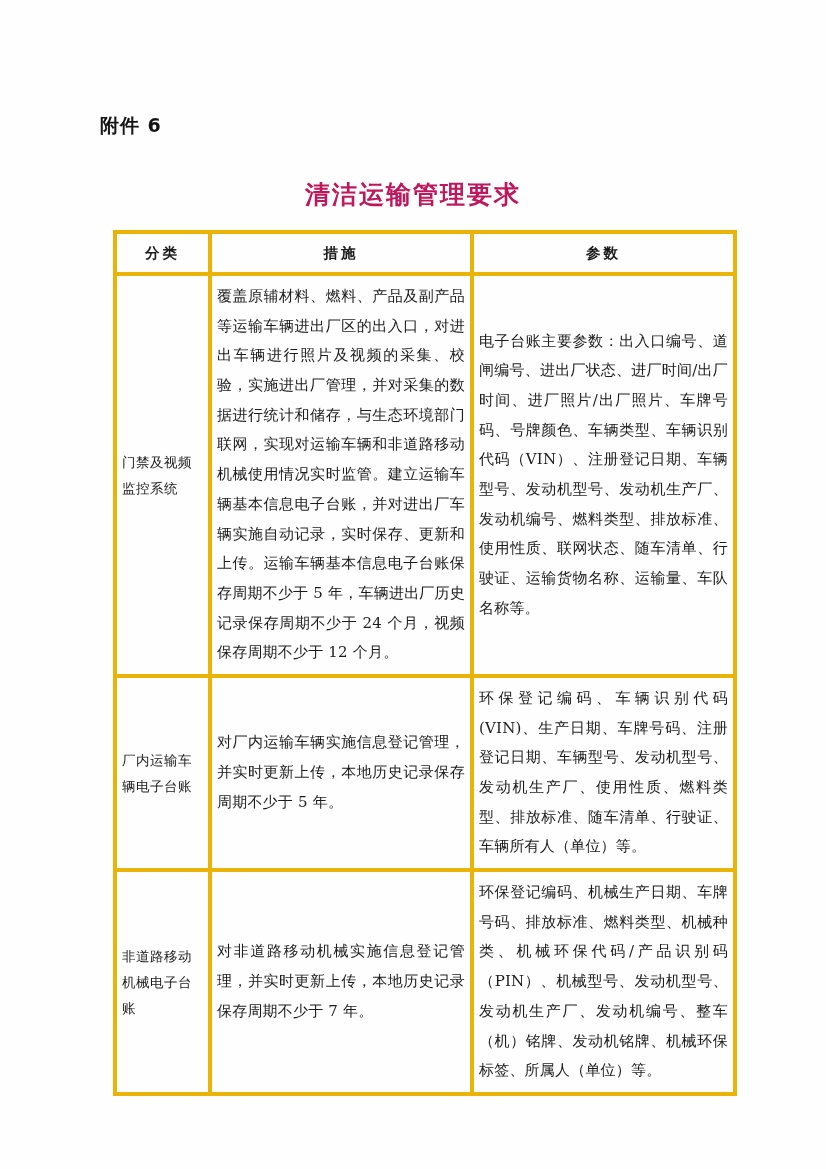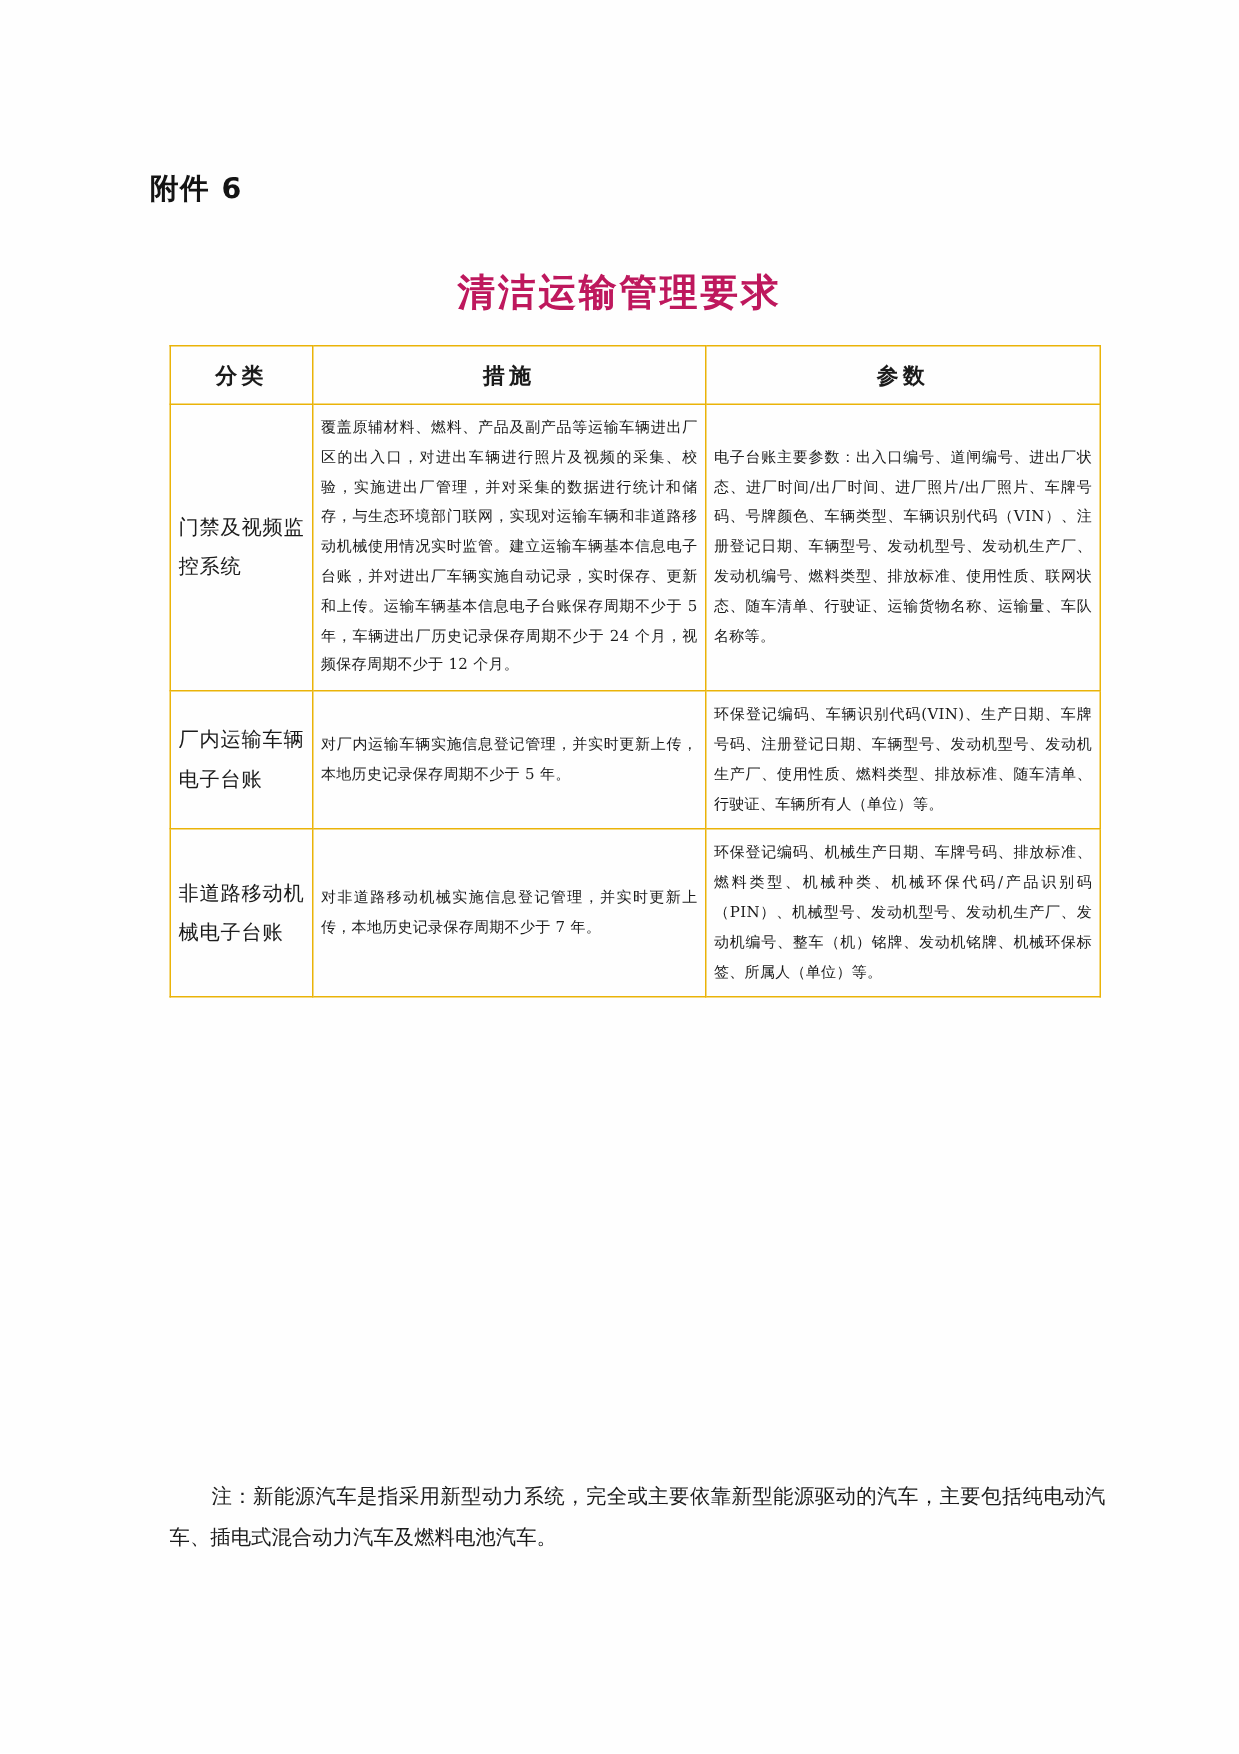--- a/index.html
+++ b/index.html
@@ -52,21 +52,21 @@
     left: 113px;
     top: 230px;
     width: 620px;
   }
   table.req-table {
     border-collapse: collapse;
     width: 620px;
     table-layout: fixed;
   }
   table.req-table td, table.req-table th {
-    border: 1px solid #eab308;
+    border: 4px solid #eab308;
     vertical-align: middle;
     padding: 6px 5px;
     font-family: "DejaVu Serif", "Liberation Serif", serif;
     color: #1b1b1b;
   }
   table.req-table thead th {
     text-align: center;
     font-size: 14.5px;
     font-weight: bold;
     letter-spacing: 3px;
@@ -81,21 +81,21 @@
     text-align: left;
     font-size: 13.5px;
     line-height: 1.95;
     letter-spacing: 0.5px;
     padding-left: 2px;
     padding-right: 2px;
   }
   td.mea-cell, td.par-cell {
     text-align: justify;
     text-justify: inter-ideograph;
-    font-size: 10px;
+    font-size: 15px;
     line-height: 1.98;
     letter-spacing: 0.2px;
     padding-left: 6px;
     padding-right: 4px;
   }
   td.par-cell {
     padding-left: 6px;
   }
 
   
@@ -162,18 +162,15 @@
         </tr>
         <tr>
           <td class="cat-cell">非道路移动机械电子台账</td>
           <td class="mea-cell">对非道路移动机械实施信息登记管理，并实时更新上传，本地历史记录保存周期不少于 7 年。</td>
           <td class="par-cell">环保登记编码、机械生产日期、车牌号码、排放标准、燃料类型、机械种类、机械环保代码/产品识别码（PIN）、机械型号、发动机型号、发动机生产厂、发动机编号、整车（机）铭牌、发动机铭牌、机械环保标签、所属人（单位）等。</td>
         </tr>
       </tbody>
     </table>
   </div>
 
-  <div class="footnote">
-    <span class="indent">注：新能源汽车是指采用新型动力系统，完全或主要依靠新型能源驱动的汽车，</span><span>主要包括纯电动汽车、插电式混合动力汽车及燃料电池汽车。</span>
-  </div>
 
 
 </div>
 
 </body></html>

